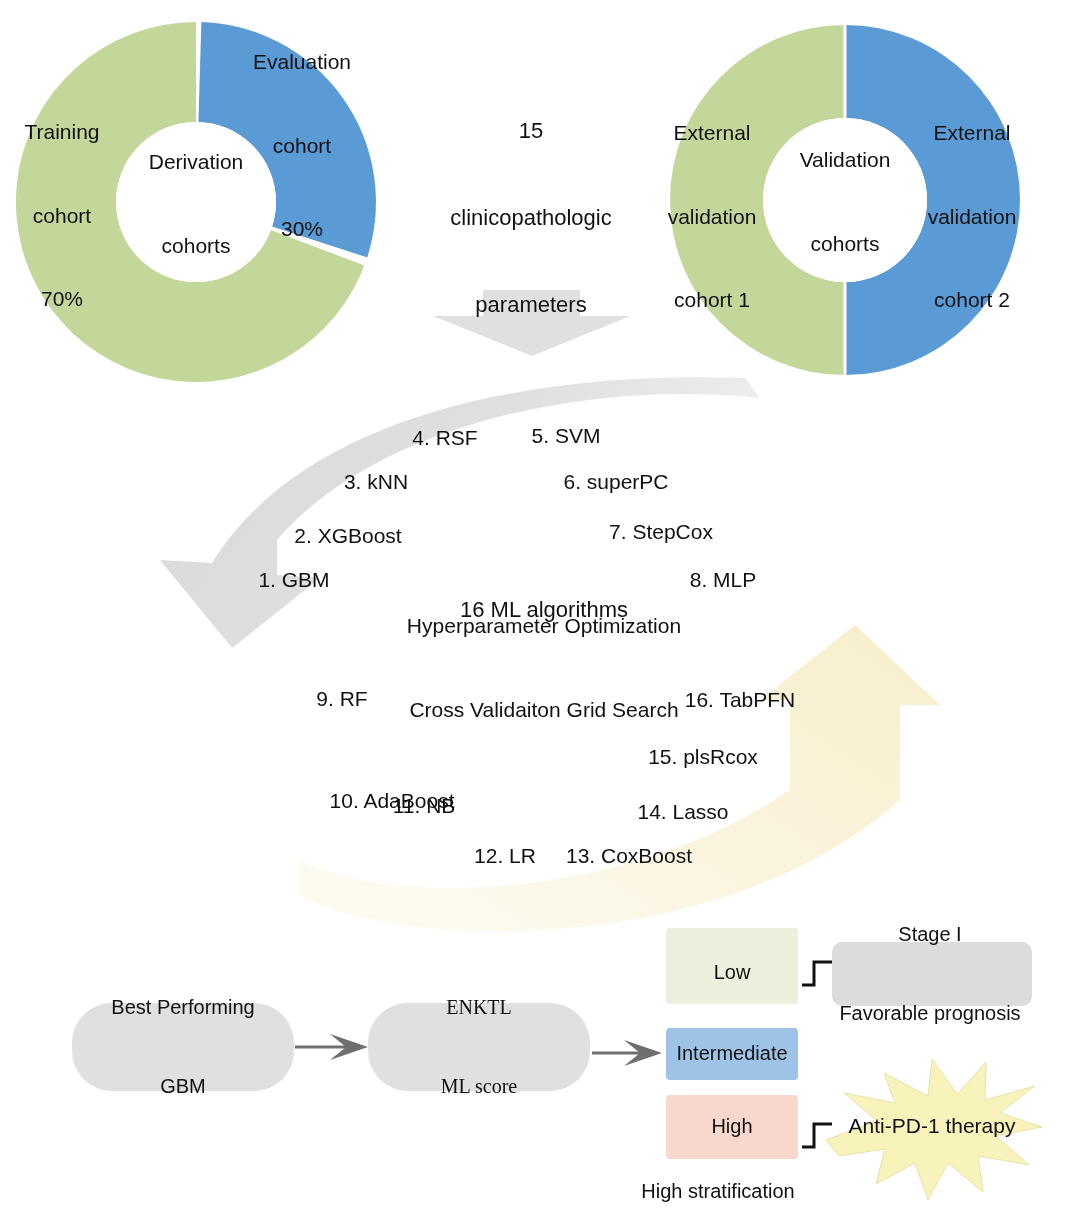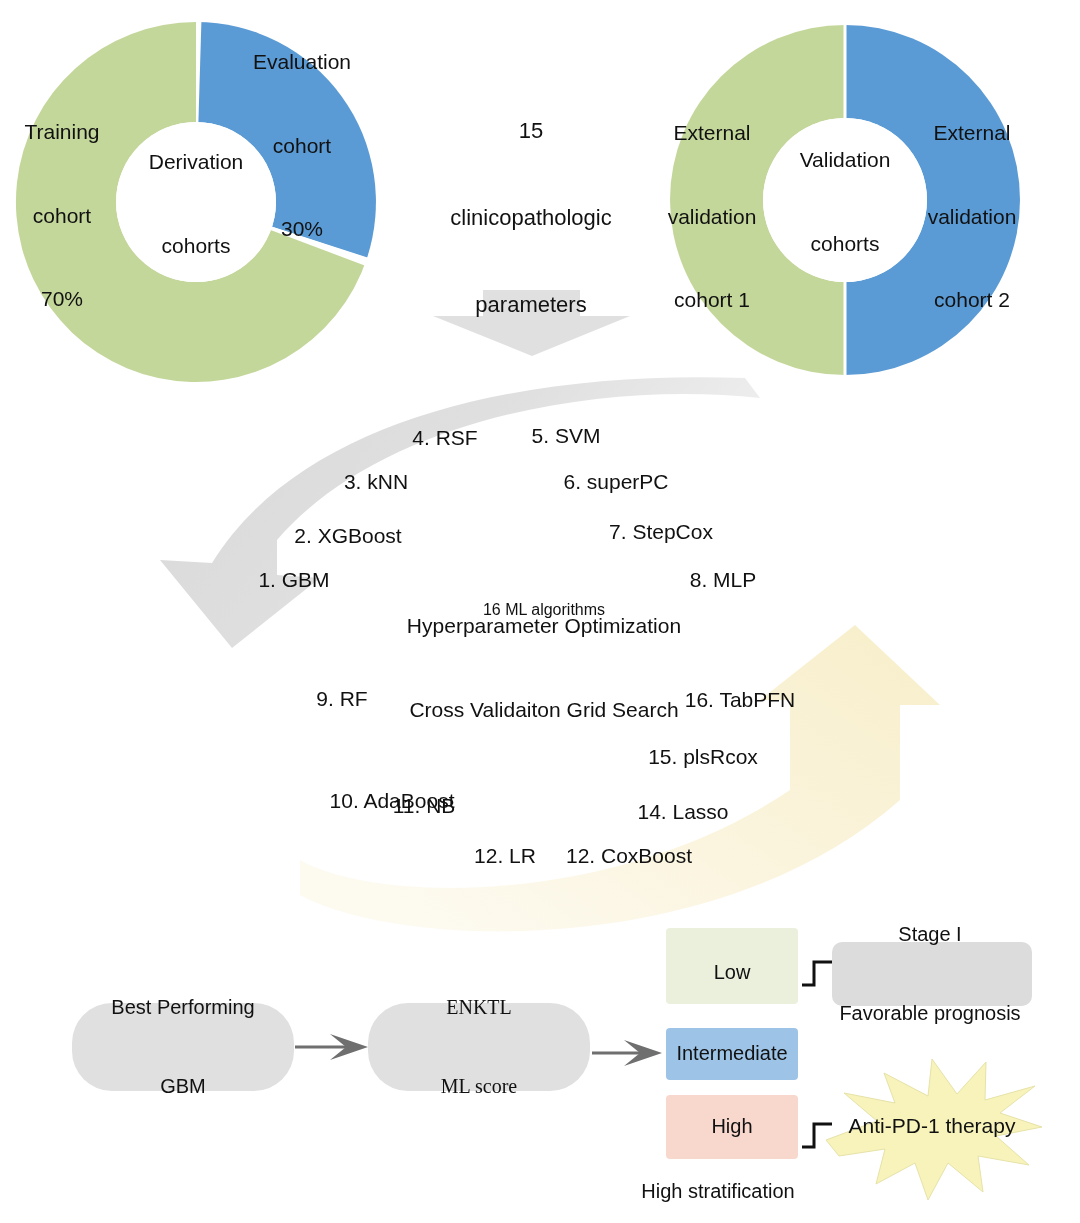--- a/index.html
+++ b/index.html
@@ -39,21 +39,21 @@
 
   
   .donut-label { font-size: 21px; }
   .donut-center { font-size: 21px; }
 
   
   .mid-text { font-size: 22px; }
 
   
   .algo { font-size: 21px; }
-  .ml-head { font-size: 16px; }
+  .ml-head { font-size: 22px; }
   .ml-sub  { font-size: 21px; }
 
   
   .flow-box-text { font-size: 20px; }
   .risk-text { font-size: 20px; }
   .gray-box-text { font-size: 20px; }
   .star-text { font-size: 21px; }
   .risk-cap { font-size: 20px; }
 </style>
 </head>
@@ -198,21 +198,21 @@
   <div class="txt algo ctr" style="left:376px; top:482px;">3. kNN</div>
   <div class="txt algo ctr" style="left:445px; top:438px;">4. RSF</div>
   <div class="txt algo ctr" style="left:566px; top:436px;">5. SVM</div>
   <div class="txt algo ctr" style="left:616px; top:482px;">6. superPC</div>
   <div class="txt algo ctr" style="left:661px; top:532px;">7. StepCox</div>
   <div class="txt algo ctr" style="left:723px; top:580px;">8. MLP</div>
   <div class="txt algo ctr" style="left:342px; top:699px;">9. RF</div>
   <div class="txt algo ctr" style="left:392px; top:757px;margin-top:44px;">10. AdaBoost</div>
   <div class="txt algo ctr" style="left:424px; top:806px;">11. NB</div>
   <div class="txt algo ctr" style="left:505px; top:856px;">12. LR</div>
-  <div class="txt algo ctr" style="left:629px; top:856px;">12. CoxBoost</div>
+  <div class="txt algo ctr" style="left:629px; top:856px;">13. CoxBoost</div>
   <div class="txt algo ctr" style="left:683px; top:812px;">14. Lasso</div>
   <div class="txt algo ctr" style="left:703px; top:757px;">15. plsRcox</div>
   <div class="txt algo ctr" style="left:740px; top:700px;">16. TabPFN</div>
 
   <div class="txt ml-head ctr" style="left:544px; top:610px;">16 ML algorithms</div>
   <div class="txt ml-sub ctr" style="left:544px; top:668px;">
     <div>Hyperparameter Optimization</div>
     <div>Cross Validaiton Grid Search</div>
   </div>
 

